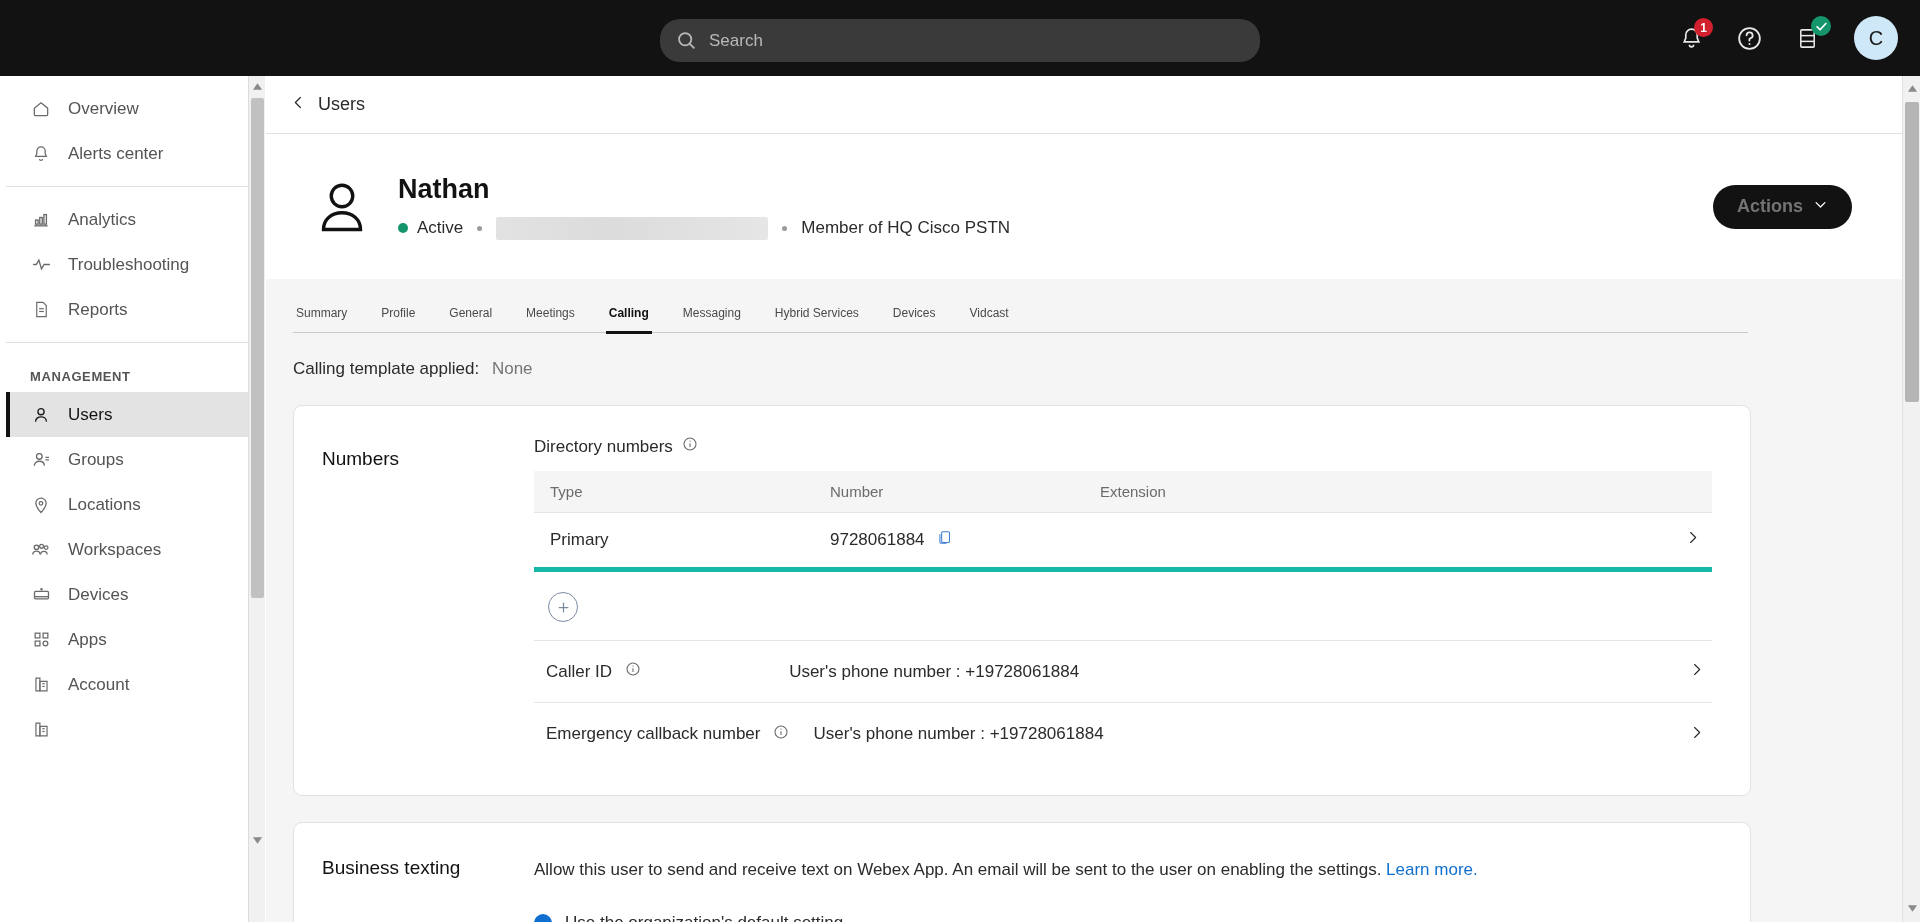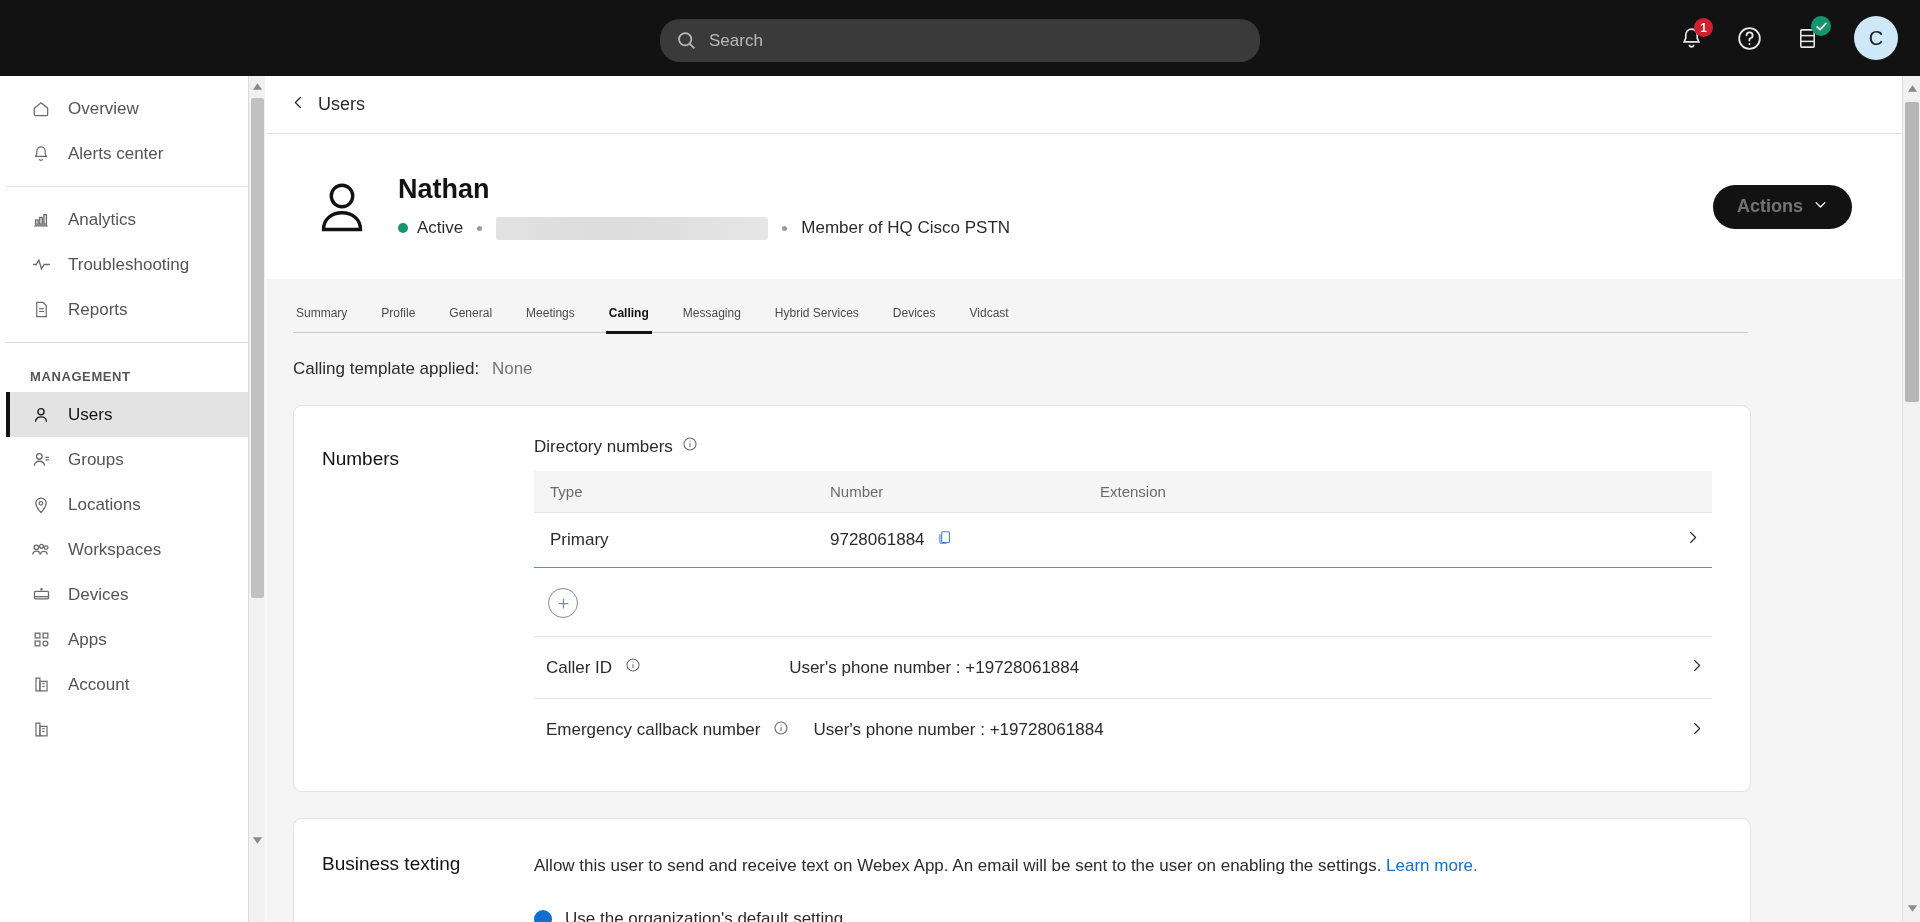--- a/index.html
+++ b/index.html
@@ -128,21 +128,21 @@
   }
   .card-label { width: 240px; padding-left: 28px; font-size: 19px; color: #121212; padding-top: 12px; }
   .card-body { flex: 1; padding-right: 38px; }
 
   .dir-title { display: flex; align-items: center; gap: 9px; font-size: 17px; color: #2b2b2b; margin-bottom: 14px; }
   .tbl { width: 100%; border-collapse: collapse; }
   .tbl thead th {
     background: #f5f5f5; text-align: left; font-weight: 400; font-size: 15px;
     color: #6b6b6b; padding: 12px 0 12px 16px; border-bottom: 1px solid #e6e6e6;
   }
-  .tbl tbody td { padding: 16px 0 16px 16px; font-size: 17px; color: #2b2b2b; border-bottom: 1px solid #14b8a6; }
+  .tbl tbody td { padding: 16px 0 16px 16px; font-size: 17px; color: #2b2b2b; border-bottom: 5px solid #14b8a6; }
   .col-type { width: 280px; }
   .col-num { width: 270px; }
   .cell-num { display: flex; align-items: center; gap: 11px; }
   .chev-cell { text-align: right; padding-right: 12px !important; width: 40px; }
   .add-row { padding: 20px 0 18px 14px; border-bottom: 1px solid #e6e6e6; }
   .add-btn {
     width: 30px; height: 30px; border-radius: 50%; border: 1.5px solid #7c8aa0;
     display: flex; align-items: center; justify-content: center; cursor: pointer; background: #fff;
   }
   .setting-row {

